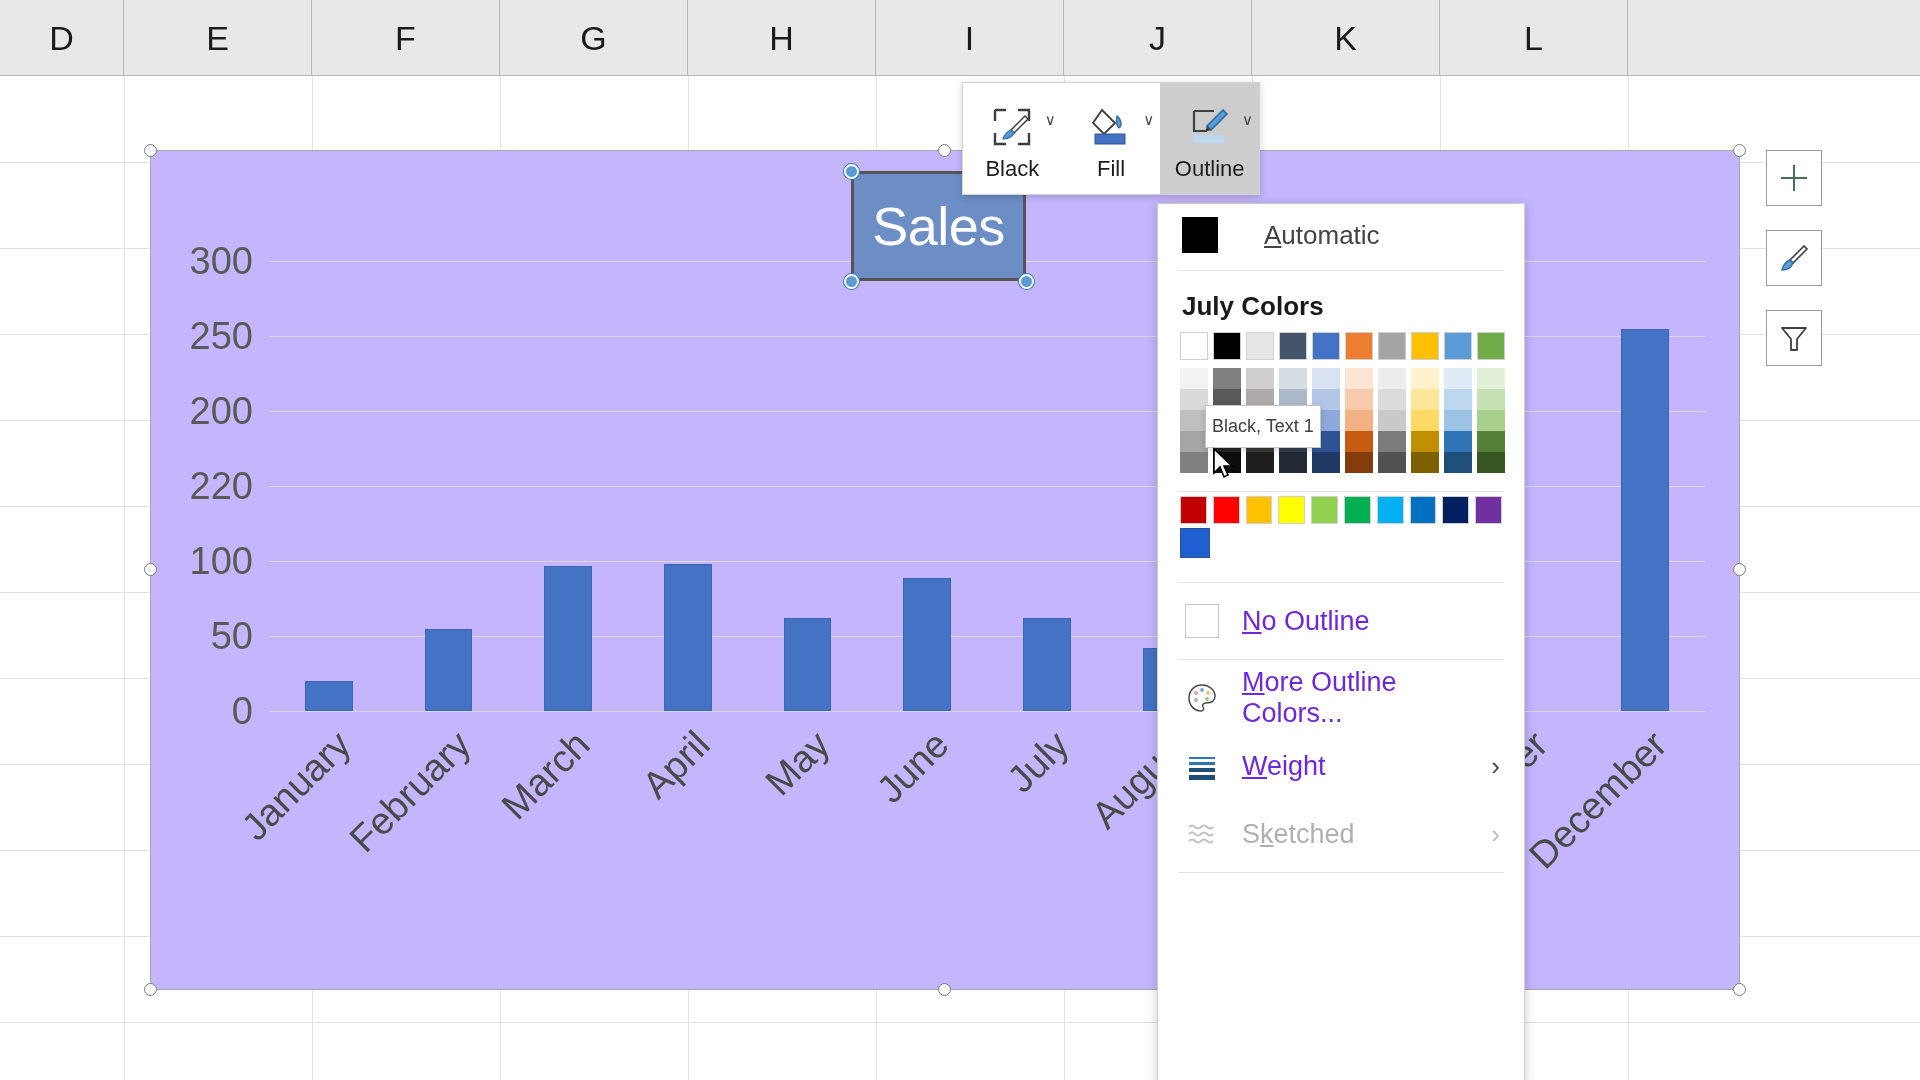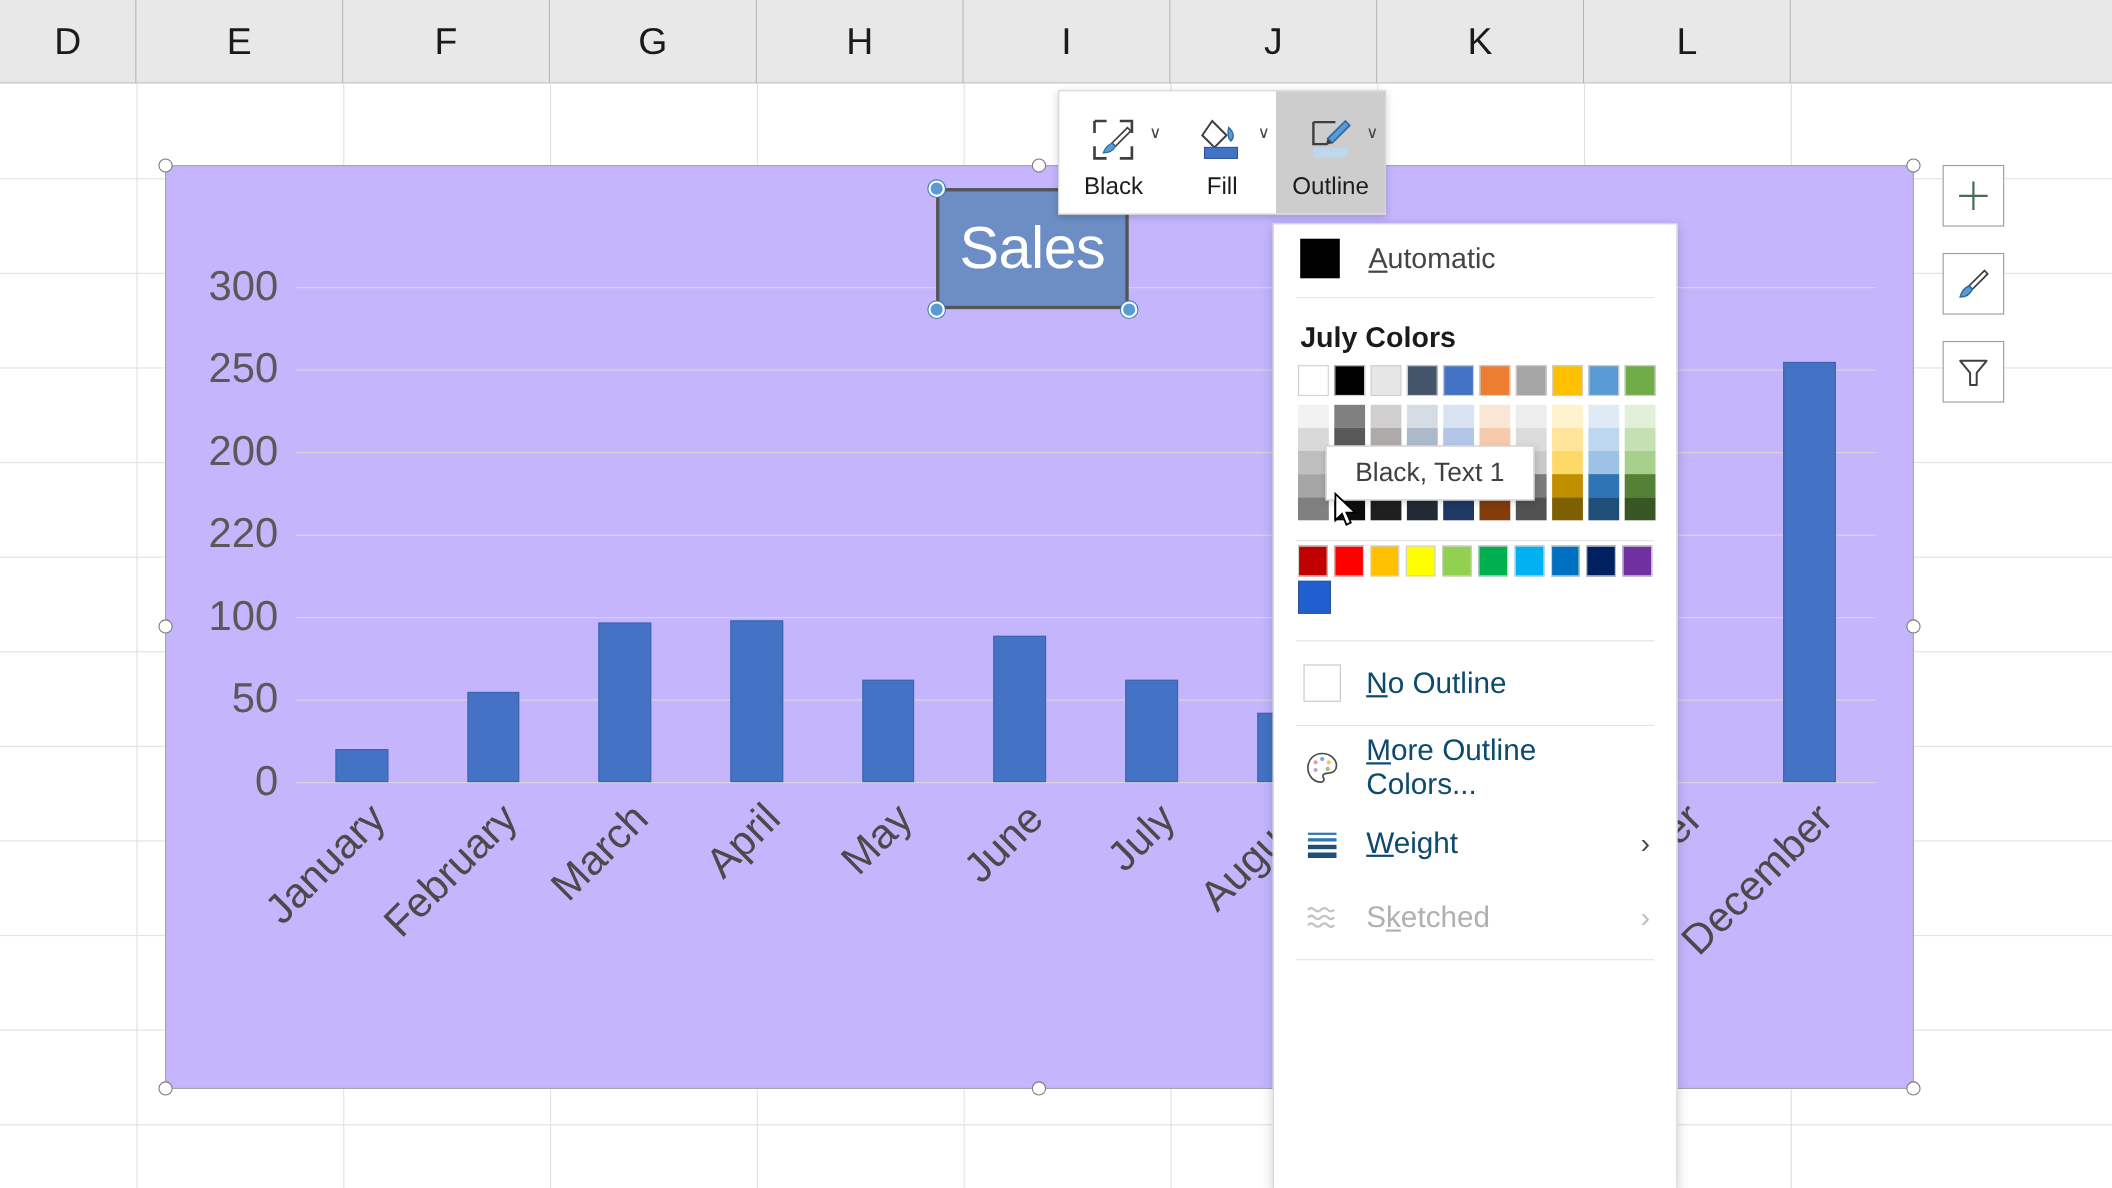--- a/index.html
+++ b/index.html
@@ -123,21 +123,21 @@
   .mb-caret { position: absolute; right: 6px; top: 28px; font-size: 15px; color: #444; }
 
   
   .dropdown {
     position: absolute; left: 1157px; top: 203px; width: 368px; height: 880px;
     background: #ffffff; border: 1px solid #cfcfcf;
     box-shadow: 0 3px 11px rgba(0,0,0,0.2);
     z-index: 45; overflow: hidden;
   }
   .dd-row {
-    display: flex; align-items: center; height: 62px; padding: 0 24px;
+    display: flex; align-items: center; height: 62px; padding: 0 24px; gap: 20px;
   }
   .dd-swatch-auto { width: 36px; height: 36px; background: #000000; flex: 0 0 auto; }
   .dd-text { margin-left: 26px; font-size: 26px; color: #444444; font-family: "Liberation Sans", sans-serif; }
   .dd-text u { text-decoration: underline; }
   .dd-sep { height: 1px; background: #e3e3e3; margin: 4px 20px; }
   .dd-head {
     font-size: 26px; font-weight: bold; color: #1a1a1a;
     padding: 16px 24px 10px 24px; font-family: "Liberation Sans", sans-serif;
   }
   .theme-grid { padding: 0 22px; }
@@ -148,33 +148,33 @@
   .tint-col { display: flex; flex-direction: column; }
   .tint-col .sw { width: 28px; height: 21px; flex: 0 0 21px; }
   .std-row { display: flex; gap: 6px; padding: 0 22px; }
   .std-row .sw { width: 28px; height: 28px; border: 1px solid #d0d0d0; }
   .recent-row { display: flex; gap: 6px; padding: 4px 22px 0 22px; }
   .recent-row .sw { width: 30px; height: 30px; border: 1px solid #2f5496; }
   .dd-item {
     display: flex; align-items: center; height: 68px; padding: 0 24px;
   }
   .dd-item .ico { width: 40px; flex: 0 0 40px; display: flex; justify-content: center; }
-  .dd-item .lbl { margin-left: 20px; font-size: 27px; color: #0c4a6e; font-family: "Liberation Sans", sans-serif; }
+  .dd-item .lbl { margin-left: 20px; font-size: 27px; color: #6d28d9; font-family: "Liberation Sans", sans-serif; }
   .dd-item.disabled .lbl { color: #b0b0b0; }
   .dd-item .arrow { margin-left: auto; font-size: 26px; color: #4a4a4a; }
   .dd-item.disabled .arrow { color: #bdbdbd; }
   .nooutline-box { width: 34px; height: 34px; border: 1px solid #c6c6c6; background: #fff; }
 
   
   .tooltip {
     position: absolute; left: 1205px; top: 405px;
     background: #ffffff; border: 1px solid #c6c6c6;
     box-shadow: 0 2px 6px rgba(0,0,0,0.16);
-    padding: 10px 26px; z-index: 60;
-    font-size: 24px; color: #3f3f3f; white-space: nowrap;
+    padding: 10px 6px; z-index: 60;
+    font-size: 18px; color: #3f3f3f; white-space: nowrap;
     font-family: "Liberation Sans", sans-serif;
   }
   .cursor { position: absolute; left: 1212px; top: 447px; z-index: 70; }
 </style>
 </head>
 <body>
 
 <div id="root">
 
   <div class="col-headers">

